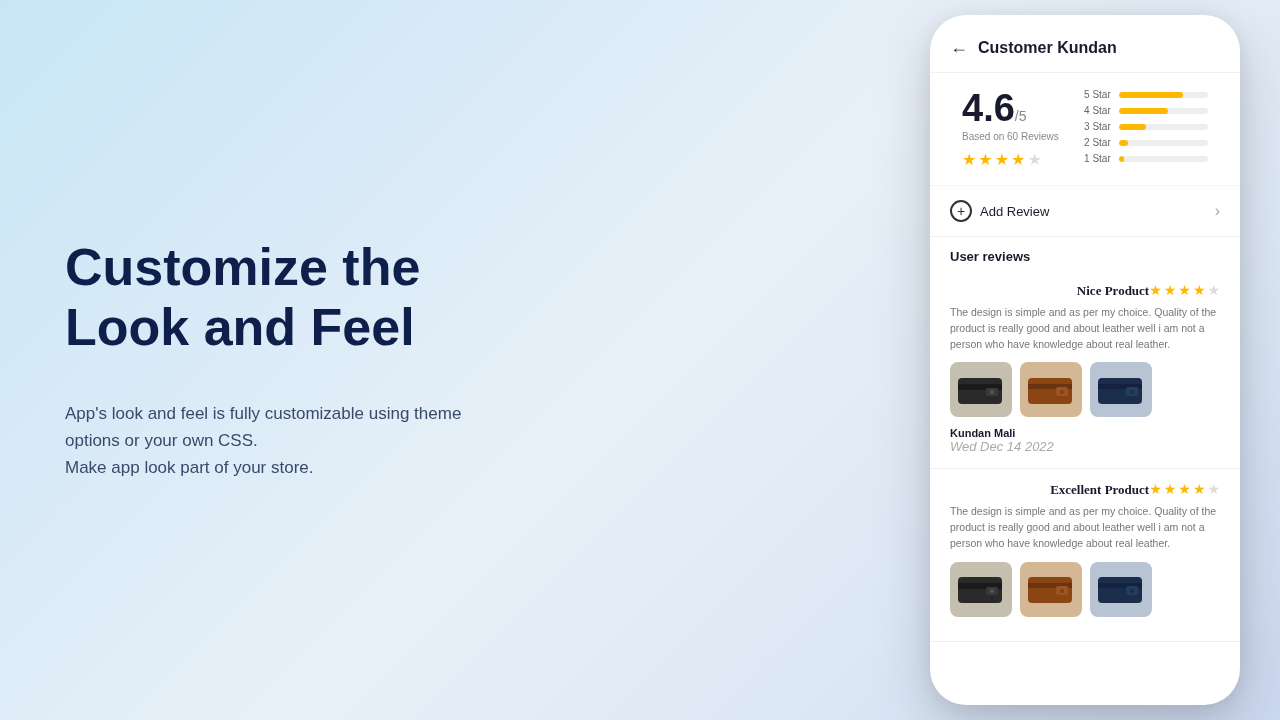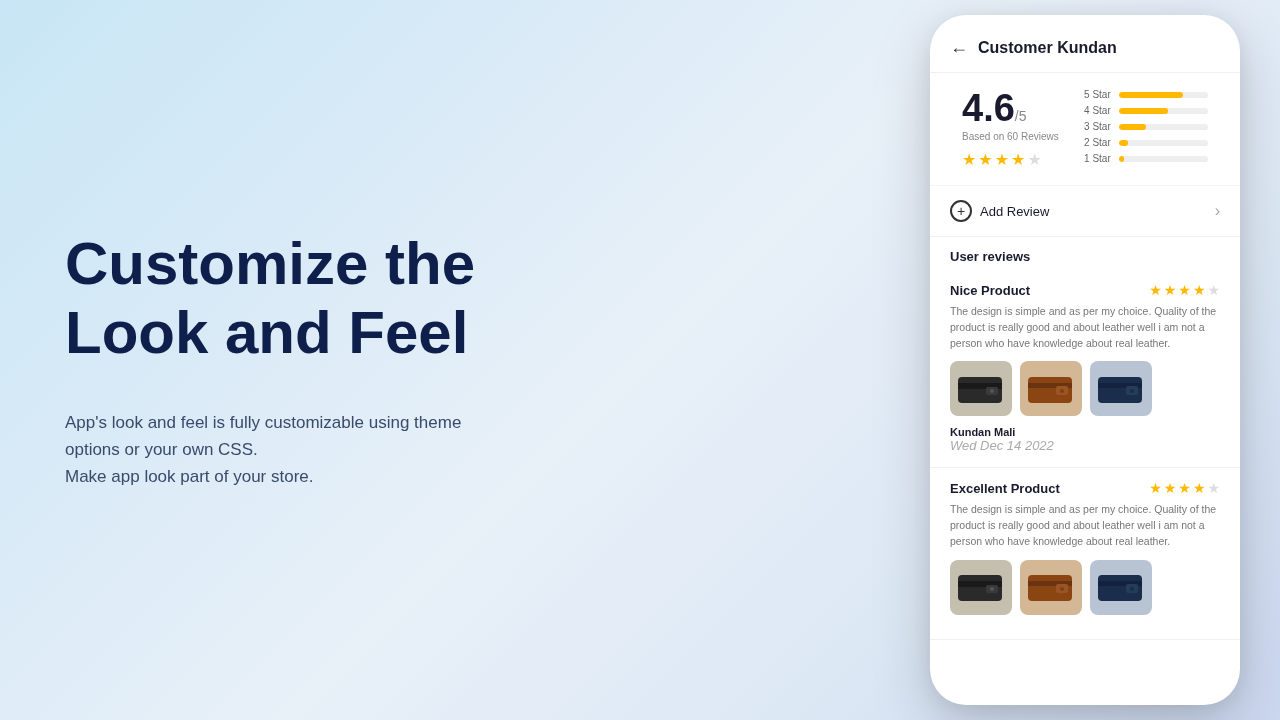--- a/index.html
+++ b/index.html
@@ -15,21 +15,21 @@
     
     .left-content {
       position: absolute;
       left: 65px;
       top: 50%;
       transform: translateY(-50%);
       width: 580px;
     }
 
     .headline {
-      font-size: 60px;
+      font-size: 52px;
       font-weight: 800;
       color: #0d1f4a;
       line-height: 1.15;
       margin-bottom: 42px;
     }
 
     .subtext {
       font-size: 17px;
       color: #3a4a6b;
       line-height: 1.6;
@@ -213,23 +213,24 @@
     }
 
     
     .review-card {
       padding: 12px 20px 14px;
       border-bottom: 1px solid #f0f0f0;
     }
 
     .review-top {
       display: flex;
-      justify-content: space-between;
+      justify-content: flex-end;
       align-items: center;
       margin-bottom: 6px;
+      font-family: Liberation Serif, serif;
     }
 
     .review-title {
       font-size: 13px;
       font-weight: 700;
       color: #1a1a2e;
     }
 
     .review-stars {
       display: flex;

